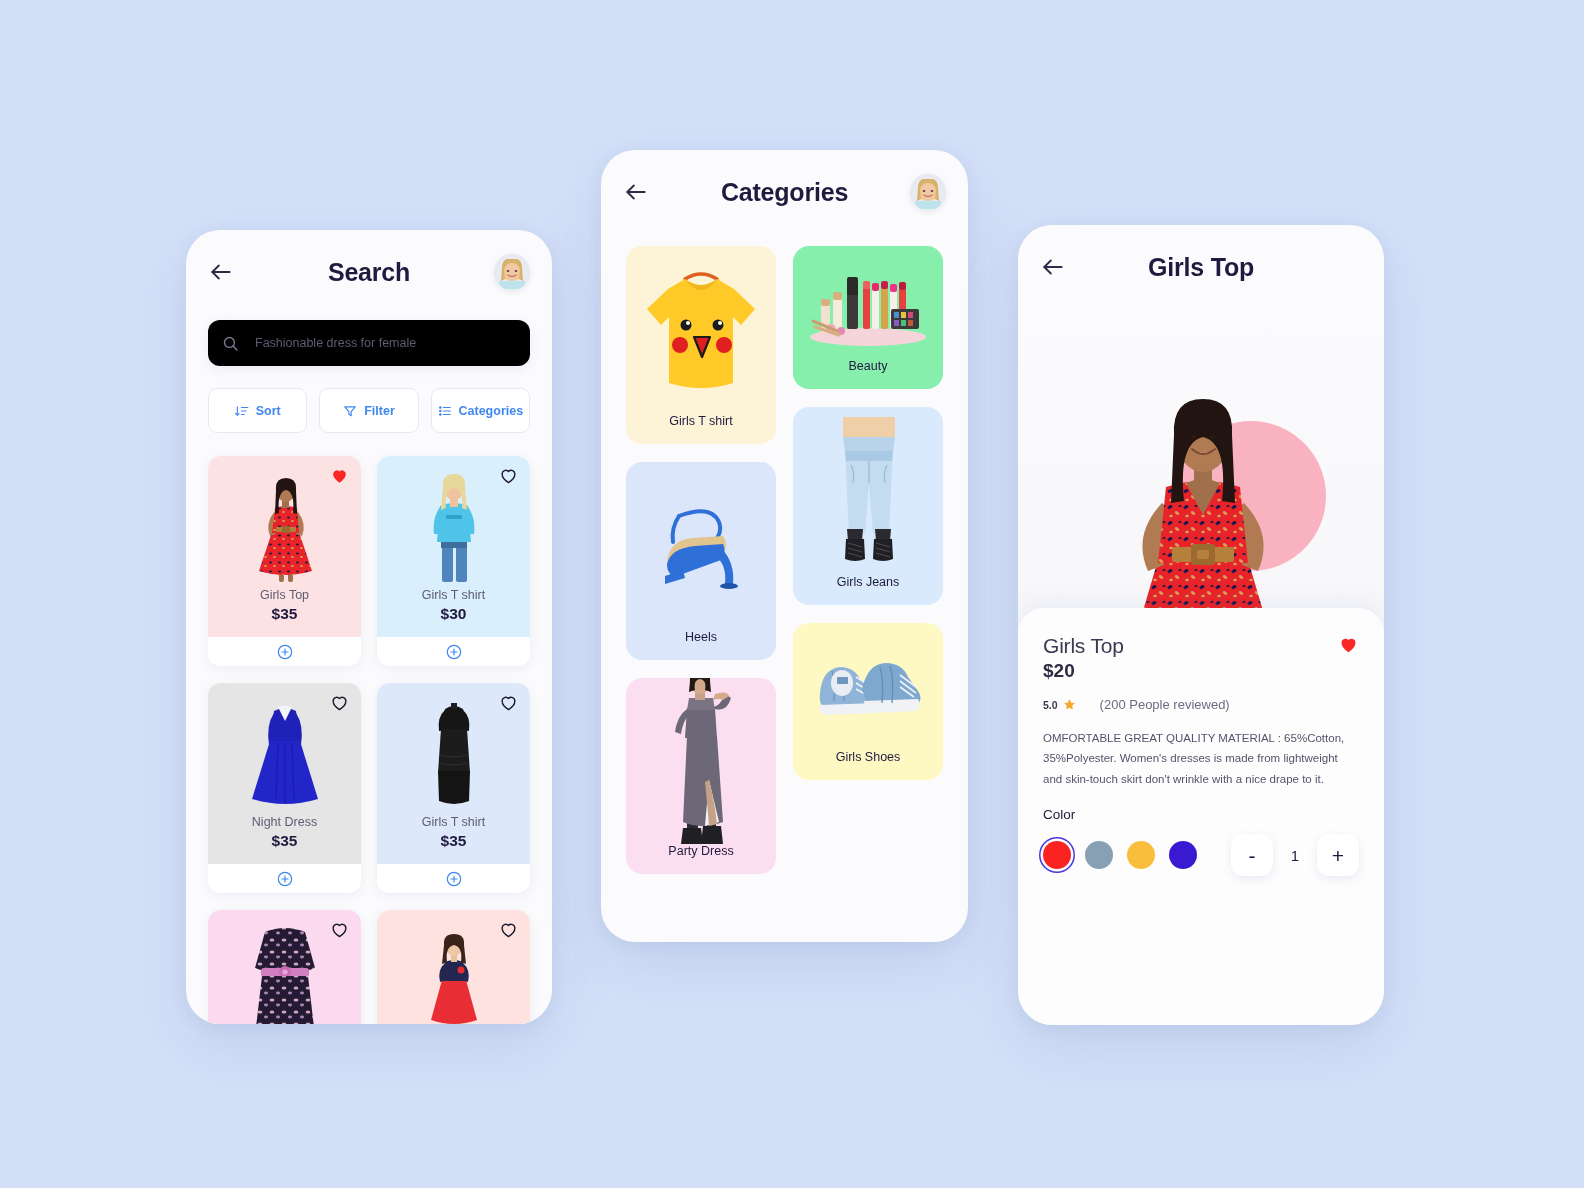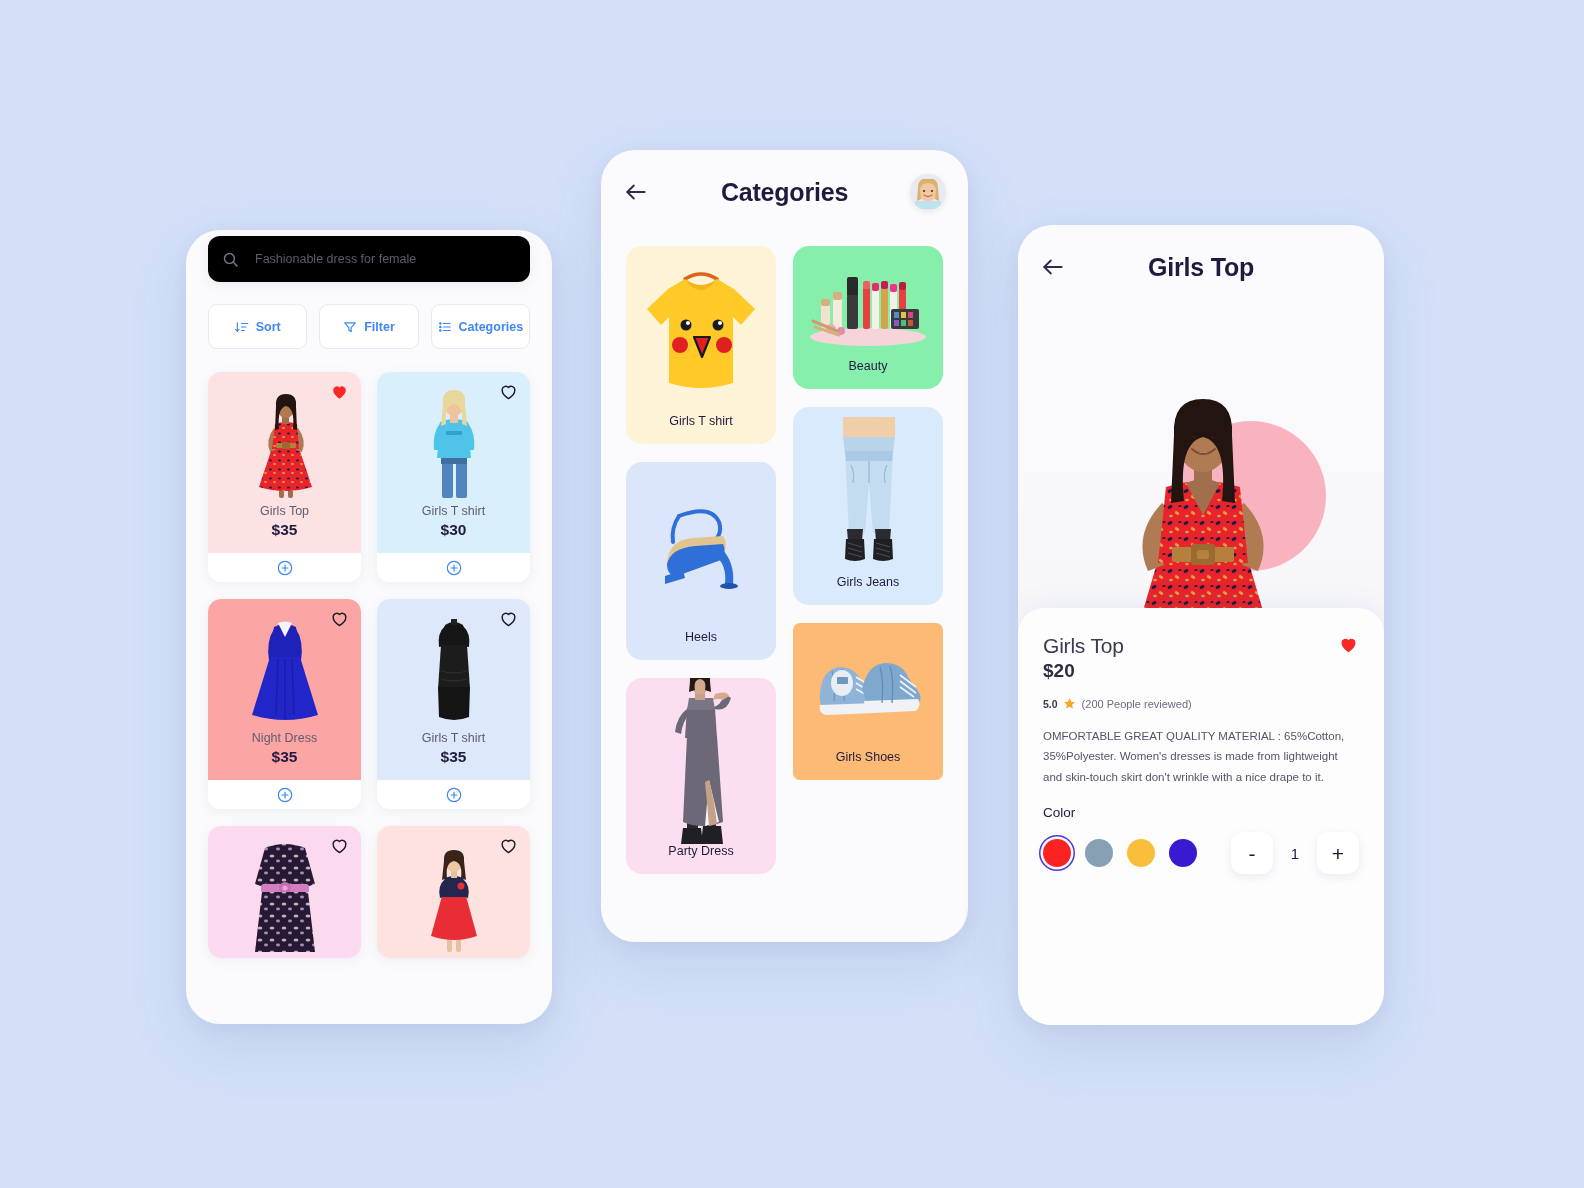--- a/index.html
+++ b/index.html
@@ -105,21 +105,21 @@
     background: #fdfdfe; border-radius: 26px 26px 34px 34px;
     box-shadow: 0 -6px 22px rgba(90,110,160,.08); padding: 26px 25px 0;
   }
   .d-title-row { display: flex; align-items: flex-start; }
   .d-title { font-size: 21px; color: #3b3a50; font-weight: normal; letter-spacing: -.2px; }
   .d-heart { margin-left: auto; width: 21px; height: 21px; cursor: pointer; }
   .d-price { font-size: 19px; font-weight: bold; color: #2e2c43; margin-top: 2px; }
   .rate-row { display: flex; align-items: center; margin-top: 15px; }
   .rate-score { font-size: 10.5px; font-weight: bold; color: #3b3a50; }
   .rate-star { width: 13px; height: 13px; margin-left: 5px; }
-  .rate-count { font-size: 11px; color: #6e6b82; margin-left: 6px; }
+  .rate-count { font-size: 13px; color: #6e6b82; margin-left: 24px; }
   .d-desc { font-size: 11.5px; line-height: 1.78; color: #55536a; margin-top: 16px; }
   .d-color-label { font-size: 13.5px; font-weight: normal; color: #201a3f; margin-top: 18px; }
   .color-qty { display: flex; align-items: center; margin-top: 12px; }
   .swatches { display: flex; gap: 14px; }
   .sw { width: 28px; height: 28px; border-radius: 50%; cursor: pointer; }
   .sw.sel { box-shadow: 0 0 0 2.5px #fff, 0 0 0 4px #4a35e2; }
   .qty { margin-left: auto; display: flex; align-items: center; gap: 5px; }
   .qbtn {
     width: 42px; height: 42px; background: #fff; border-radius: 12px; border: 0;
     box-shadow: 0 3px 10px rgba(90,110,160,.12); font-size: 21px; color: #201a3f;
@@ -137,20 +137,39 @@
     color: #fff; font-size: 13.5px; font-weight: bold; cursor: pointer;
     font-family: inherit; box-shadow: 0 6px 16px rgba(47,134,240,.28);
   }
 </style>
 </head>
 <body>
 
 <div class="stage">
 
   <div class="phone" id="phone-search">
+    <div class="hdr">
+      <svg class="back-arrow" viewBox="0 0 24 24" fill="none" stroke="currentColor" stroke-width="1.7" stroke-linecap="round" stroke-linejoin="round">
+          <line x1="20" y1="12" x2="4" y2="12"></line>
+          <polyline points="10,6 4,12 10,18"></polyline>
+        </svg>
+      <div class="hdr-title">Search</div>
+      <div class="avatar">
+        <svg class="av-face" viewBox="0 0 26 30">
+          <rect x="0" y="22" width="26" height="8" fill="#bfe3ee"></rect>
+          <path d="M4 8 Q4 0 13 0 Q22 0 22 8 L22 14 Q22 22 13 22 Q4 22 4 14 Z" fill="#f0c9a4"></path>
+          <path d="M3 9 Q3 -1 13 -1 Q23 -1 23 9 L21 11 Q20 4 13 4 Q6 4 5 11 Z" fill="#d8b26a"></path>
+          <path d="M3 9 L2 22 L6 20 L5 10 Z" fill="#d8b26a"></path>
+          <path d="M23 9 L24 22 L20 20 L21 10 Z" fill="#d8b26a"></path>
+          <ellipse cx="9" cy="12" rx="1.3" ry="1.1" fill="#5a4433"></ellipse>
+          <ellipse cx="17" cy="12" rx="1.3" ry="1.1" fill="#5a4433"></ellipse>
+          <path d="M9 16 Q13 19 17 16" stroke="#c4785f" stroke-width="1.3" fill="none" stroke-linecap="round"></path>
+        </svg>
+      </div>
+    </div>
 
     <div class="search-box">
       <svg class="mag" viewBox="0 0 24 24" fill="none" stroke="currentColor" stroke-width="2" stroke-linecap="round">
           <circle cx="10.5" cy="10.5" r="7"></circle>
           <line x1="16" y1="16" x2="21" y2="21"></line>
         </svg>
       <input value="Fashionable dress for female" placeholder="Fashionable dress for female" style="">
     </div>
 
     <div class="filter-row">
@@ -246,21 +265,21 @@
      </div>
      <div class="addrow">
        <svg class="plus-circle" viewBox="0 0 24 24" fill="none" stroke="#3d87ef" stroke-width="1.8" stroke-linecap="round">
               <circle cx="12" cy="12" r="10"></circle>
               <line x1="12" y1="7.5" x2="12" y2="16.5"></line>
               <line x1="7.5" y1="12" x2="16.5" y2="12"></line>
             </svg>
      </div>
         </div>
         <div class="pcard">
-          <div class="thumb" style="background:#fca5a5">
+          <div class="thumb" style="background:#e5e5e5">
        <svg class="heart" viewBox="0 0 24 24" fill="none" stroke="#1b1b2b" stroke-width="1.8" stroke-linejoin="round">
               <path d="M12 21s-8-5.1-8-10.6A4.6 4.6 0 0 1 12 7a4.6 4.6 0 0 1 8 3.4C20 15.9 12 21 12 21z"></path>
             </svg>
        <div class="art">
               <svg width="74" height="114" viewBox="0 0 74 114">
                 <path d="M26 16 Q37 10 48 16 L52 48 L22 48 Z" fill="#1f22b8"></path>
                 <path d="M26 18 Q18 30 21 50 L28 48 Q25 32 30 22 Z" fill="#1f22b8"></path>
                 <path d="M48 18 Q56 30 53 50 L46 48 Q49 32 44 22 Z" fill="#1f22b8"></path>
                 <path d="M22 46 L52 46 L70 104 Q37 114 4 104 Z" fill="#2226c9"></path>
                 <path d="M30 48 L28 104 M37 48 L37 108 M44 48 L46 104" stroke="#1a1da8" stroke-width="1.4" fill="none"></path>
@@ -481,21 +500,21 @@
                 <path d="M18 112 L34 112 L33 124 L19 124 Z" fill="#2a2a30"></path>
                 <path d="M46 112 L62 112 L61 124 L47 124 Z" fill="#2a2a30"></path>
                 <path d="M17 122 L35 122 L36 142 Q26 146 16 142 Z" fill="#1f1f24"></path>
                 <path d="M45 122 L63 122 L64 142 Q54 146 44 142 Z" fill="#1f1f24"></path>
                 <path d="M19 126 L33 130 M19 131 L33 135 M19 136 L33 140" stroke="#4a4a52" stroke-width="1.1"></path>
                 <path d="M47 126 L61 130 M47 131 L61 135 M47 136 L61 140" stroke="#4a4a52" stroke-width="1.1"></path>
               </svg>
             </div>
                    <div class="clabel">Girls Jeans</div>
           </div>
-          <div class="ccard" style="background: #fdba74; height: 157px; border-radius: 7px;">
+          <div class="ccard" style="background: #fef9c3; height: 157px;">
             <div class="cart-art">
               <svg width="112" height="76" viewBox="0 0 112 76">
                 <path d="M8 44 Q10 20 28 18 Q42 18 48 30 L62 44 Q68 50 62 58 L16 60 Q6 58 8 44 Z" fill="#8fb4d8"></path>
                 <path d="M8 56 L64 54 Q68 60 62 64 L14 66 Q6 64 8 56 Z" fill="#f0f2f6"></path>
                 <path d="M20 22 Q24 34 22 52 M30 20 Q34 32 32 52" stroke="#6f96bd" stroke-width="1.3" fill="none"></path>
                 <ellipse cx="30" cy="34" rx="11" ry="13" fill="#e8edf4"></ellipse>
                 <rect x="25" y="28" width="11" height="7" rx="1" fill="#6f96bd"></rect>
                 <path d="M44 28 L60 38 M44 34 L60 44 M44 40 L58 48" stroke="#f0f2f6" stroke-width="1.6"></path>
                 <path d="M50 40 Q56 14 74 14 Q90 14 96 28 L106 42 Q112 50 104 58 L62 60 Q54 56 50 40 Z" fill="#7fa8cf"></path>
                 <path d="M52 52 L106 50 Q110 56 104 62 L60 64 Q52 60 52 52 Z" fill="#f0f2f6"></path>

